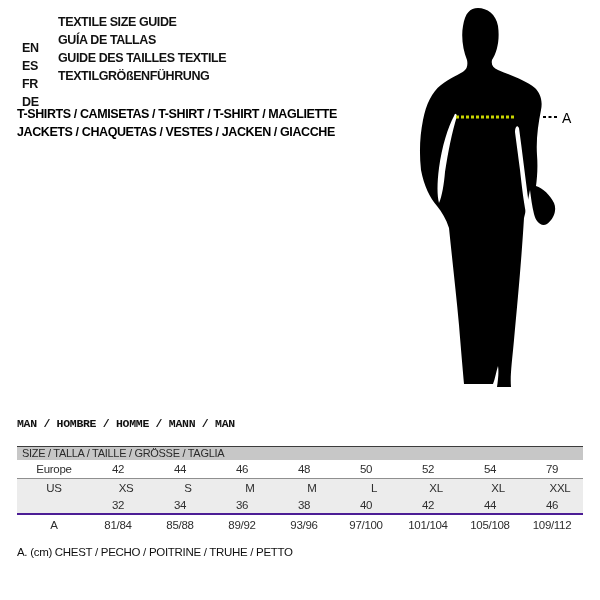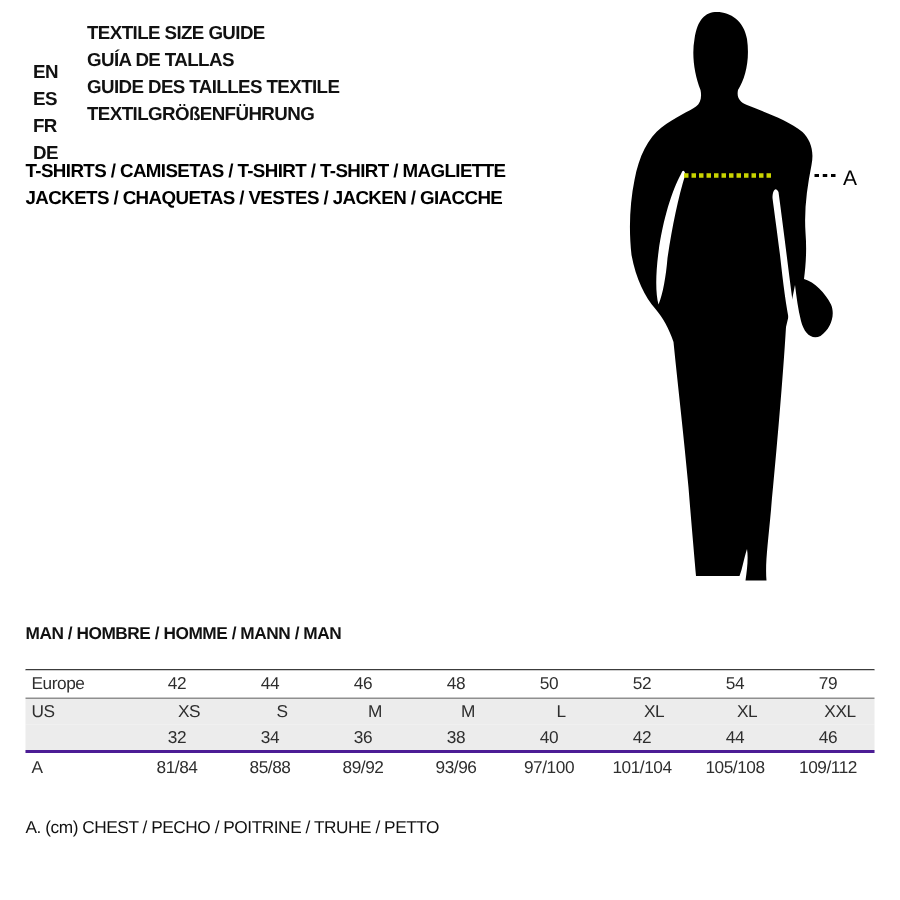--- a/index.html
+++ b/index.html
@@ -13,27 +13,27 @@
     font-size:12.5px;font-weight:bold;letter-spacing:-0.4px;color:#111;}
   .lang-code{width:36px;margin-top:26px;}
   
   .garments{position:absolute;top:105px;left:17px;}
   .garment-line{height:18px;line-height:18px;font-size:12.5px;font-weight:bold;
     letter-spacing:-0.4px;color:#000000;}
   
   .figure-wrap{position:absolute;left:400px;top:0px;width:185px;height:400px;}
   
   .section-title{position:absolute;top:417px;left:17px;font-size:11.5px;
-    font-weight:bold;letter-spacing:-0.3px;color:#111;}
+    font-weight:bold;letter-spacing:-0.3px;color:#111;font-family:Liberation Mono, monospace;}
   
   .size-table{position:absolute;left:17px;top:446px;width:566px;
     border-top:1px solid #3c3c3c;font-size:11.5px;letter-spacing:-0.3px;color:#2e2e2e;}
   .tbl-header{height:13px;line-height:13px;padding-left:5px;font-size:11px;color:#2b2b2b;}
   .tbl-row{display:grid;grid-template-columns:70px repeat(8,1fr);align-items:center;}
-  .tbl-row .row-label{padding-left:4px;text-align:left;}
+  .tbl-row .row-label{padding-left:4px;text-align:center;}
   .tbl-row .cell{text-align:center;}
   .row-0{height:18px;border-bottom:1px solid #8f8f8f;}
   .row-1{height:17px;gap:16px;}
   .row-2{height:17px;border-bottom:2px solid #4c1d95;}
   .row-3{height:19px;}
   
   .footnote{position:absolute;top:546px;left:17px;font-size:11.5px;font-weight:normal;
     letter-spacing:-0.3px;color:#111;}
 </style>
 </head>
@@ -112,20 +112,21 @@
       C 515 127 517 124 519 128 Z"></path>
     <line x1="456" y1="117" x2="514" y2="117" stroke-width="3" stroke-dasharray="3 2" stroke="#c9d400"></line>
     <line x1="543" y1="117" x2="559" y2="117" stroke-width="2" stroke-dasharray="3 2.5" stroke="#000000"></line>
     <text x="562" y="123" font-size="14" fill="#000000" font-family="Liberation Sans, sans-serif">A</text>
   </svg>
 </div>
 
 <div class="section-title">MAN / HOMBRE / HOMME / MANN / MAN</div>
 
 <div class="size-table">
+  <div class="tbl-header" style="background: rgb(199, 199, 199);">SIZE / TALLA / TAILLE / GRÖSSE / TAGLIA</div>
   <div id="tbl-body">
       <div class="tbl-row row-0" style="background: rgb(255, 255, 255);">
         <div class="row-label">Europe</div>
         <div class="cell">42</div>
         <div class="cell">44</div>
         <div class="cell">46</div>
         <div class="cell">48</div>
         <div class="cell">50</div>
         <div class="cell">52</div>
         <div class="cell">54</div>

